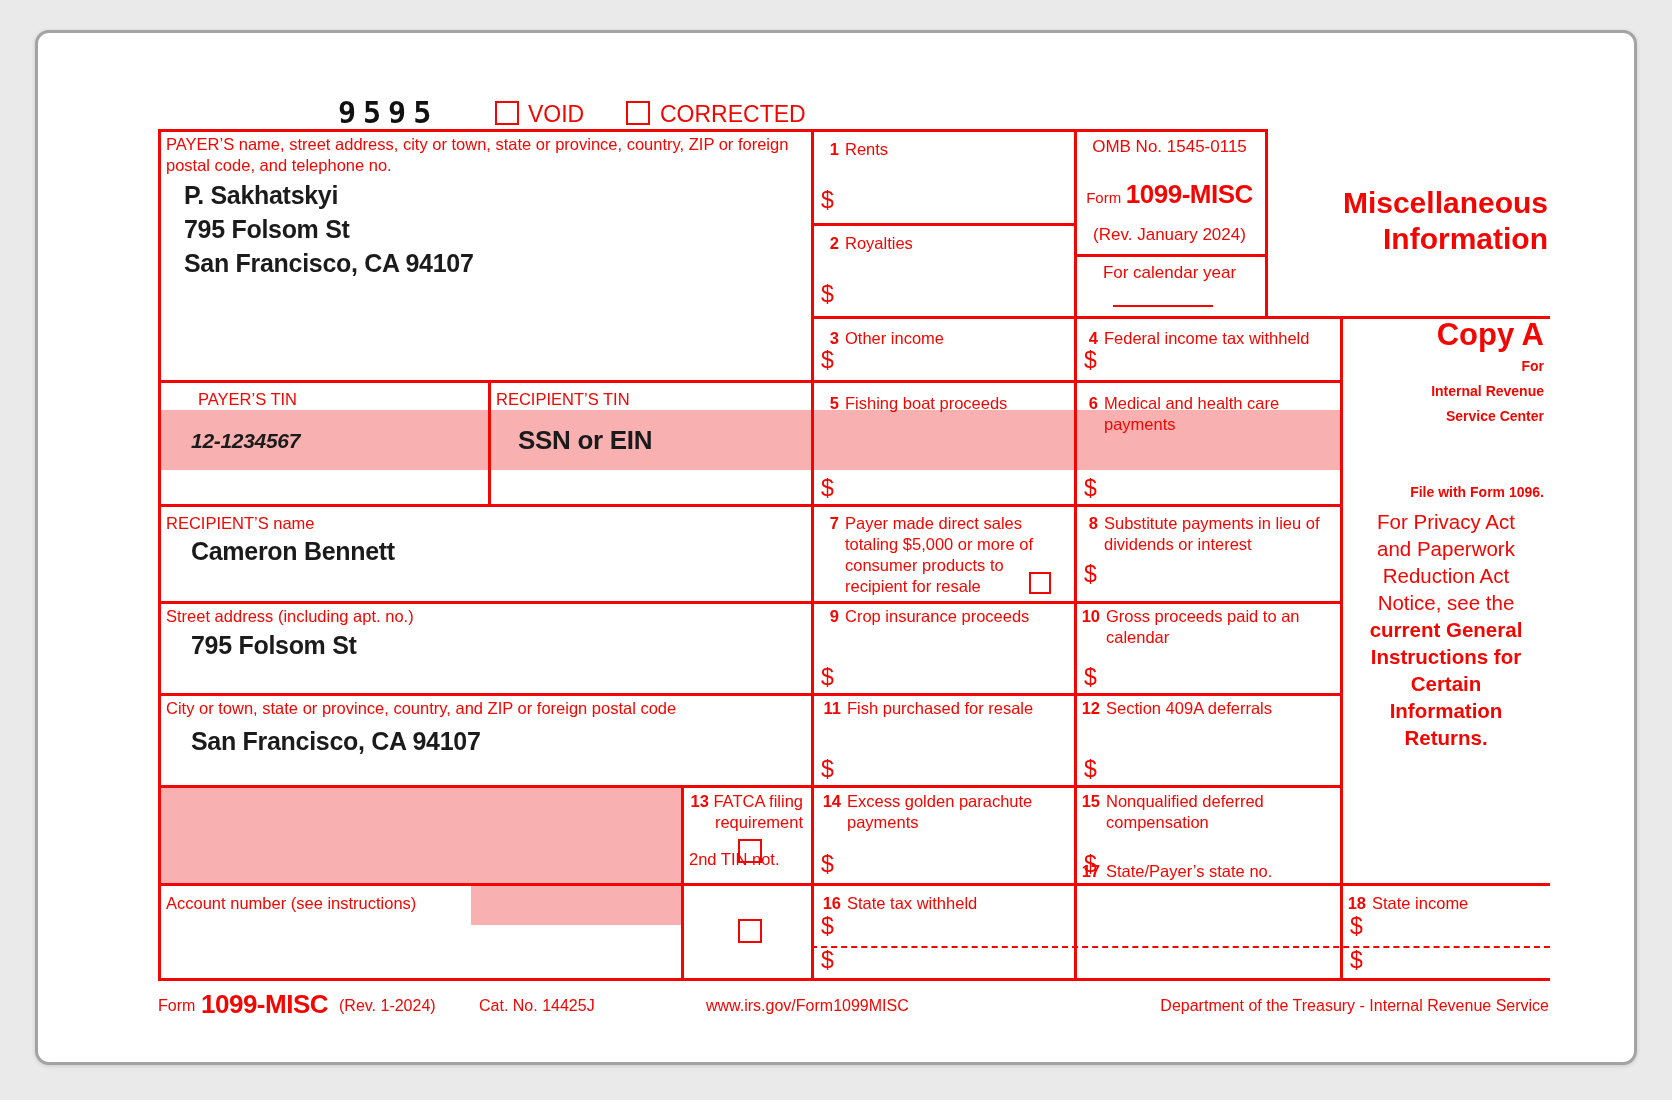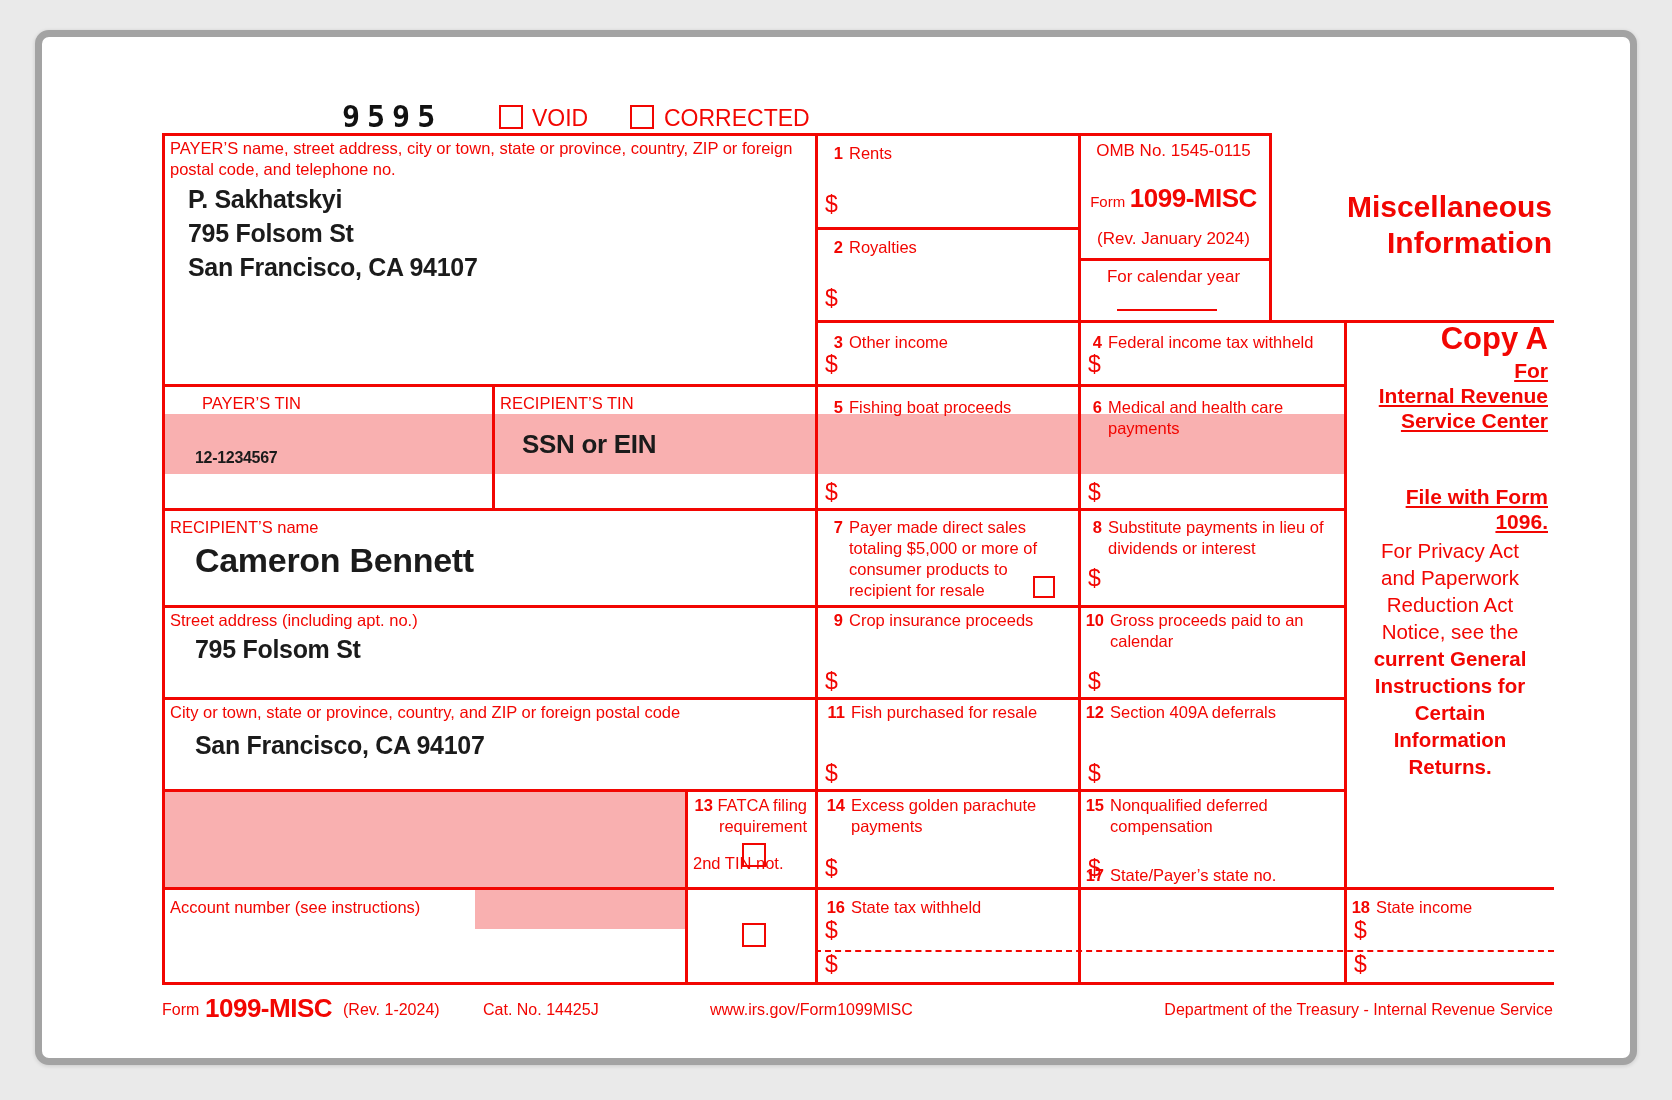--- a/index.html
+++ b/index.html
@@ -10,21 +10,21 @@
   *{margin:0;padding:0;box-sizing:border-box;}
   html,body{width:1672px;height:1100px;}
   body{
     background:#eaeaea;
     font-family:"Liberation Sans", sans-serif;
     position:relative;
     overflow:hidden;
   }
   .card{
     position:absolute;left:35px;top:30px;width:1602px;height:1035px;
-    background:#ffffff;border:7px solid #a3a3a3;border-radius:14px;
+    background:#ffffff;border:3px solid #a3a3a3;border-radius:14px;
     box-shadow:0 1px 4px rgba(0,0,0,.14);
   }
   
   .hline{position:absolute;height:3px;background:var(--red);z-index:2;}
   .vline{position:absolute;width:3px;background:var(--red);z-index:2;}
   .hdash{position:absolute;height:0;border-top:2px dashed var(--red);z-index:2;}
   .pink{position:absolute;background:var(--pink);z-index:1;}
   
   .lab{position:absolute;color:var(--red);font-size:16.5px;line-height:21px;z-index:3;}
   .lab .bx{display:flex;gap:6px;}
@@ -32,21 +32,21 @@
   .lab.wide .num{min-width:20px;}
   .dollar{position:absolute;color:var(--red);font-size:23px;font-weight:400;z-index:3;}
   .fill{position:absolute;color:var(--ink);font-weight:700;letter-spacing:-0.3px;z-index:3;}
   .checkbox{position:absolute;width:24px;height:24px;border:2.5px solid var(--red);background:#fff;z-index:3;}
   .checkbox.small{width:22px;height:22px;}
   .ocr{position:absolute;color:#111;font-family:"DejaVu Sans Mono", monospace;font-size:30px;font-weight:600;letter-spacing:7px;z-index:3;}
   .toplabel{position:absolute;color:var(--red);font-size:23px;z-index:3;}
   .title{position:absolute;color:var(--red);font-weight:700;font-size:30px;line-height:36px;text-align:right;z-index:3;}
   .panel{position:absolute;color:var(--red);z-index:3;text-align:right;}
   .panel .big{font-size:31px;font-weight:700;line-height:30px;}
-  .panel .b{font-size:21px;font-weight:700;line-height:25px;text-decoration:underline;}
+  .panel .b{font-size:14px;font-weight:700;line-height:25px;}
   .omb{position:absolute;color:var(--red);text-align:center;z-index:3;font-size:17px;}
   .footer-txt{position:absolute;color:var(--red);font-size:16px;z-index:3;white-space:nowrap;}
   .warning{
     position:absolute;color:var(--red);font-size:25px;font-weight:700;
     letter-spacing:0.5px;word-spacing:5px;white-space:nowrap;z-index:3;
   }
 </style>
 </head>
 <body>
 
@@ -83,26 +83,26 @@
   <div class="vline" style="left:1227px;top:96px;height:190px;"></div>
   <div class="vline" style="left:1302px;top:283px;height:662px;"></div>
   <div class="hline" style="left:1075px;top:272px;width:100px;height:2px;"></div>
 
   <div class="lab" style="left:128px;top:101px;width:632px;">PAYER’S name, street address, city or town, state or province, country, ZIP or foreign postal code, and telephone no.</div>
   <div class="fill" style="left:146px;top:148px;font-size:25px;">P. Sakhatskyi</div>
   <div class="fill" style="left:146px;top:182px;font-size:25px;">795 Folsom St</div>
   <div class="fill" style="left:146px;top:216px;font-size:25px;">San Francisco, CA 94107</div>
 
   <div class="lab" style="left:128px;top:356px;margin-left:32px;">PAYER’S TIN</div>
-  <div class="fill" style="left:153px;top:412px;font-size:16px;">12-1234567</div>
+  <div class="fill" style="left:153px;top:396px;font-size:21px;font-style:italic;">12-1234567</div>
   <div class="lab" style="left:458px;top:356px;">RECIPIENT’S TIN</div>
   <div class="fill" style="left:480px;top:392px;font-size:26px;">SSN or EIN</div>
 
   <div class="lab" style="left:128px;top:480px;">RECIPIENT’S name</div>
-  <div class="fill" style="left:153px;top:504px;font-size:34px;">Cameron Bennett</div>
+  <div class="fill" style="left:153px;top:504px;font-size:25px;">Cameron Bennett</div>
 
   <div class="lab" style="left:128px;top:573px;">Street address (including apt. no.)</div>
   <div class="fill" style="left:153px;top:598px;font-size:25px;">795 Folsom St</div>
 
   <div class="lab" style="left:128px;top:665px;">City or town, state or province, country, and ZIP or foreign postal code</div>
   <div class="fill" style="left:153px;top:694px;font-size:25px;">San Francisco, CA 94107</div>
 
   <div class="lab" style="left:651px;top:758px;width:114px;text-align:right;">
     <span class="num" style="font-weight:700;">13</span>
     <span>FATCA filing</span><br>

